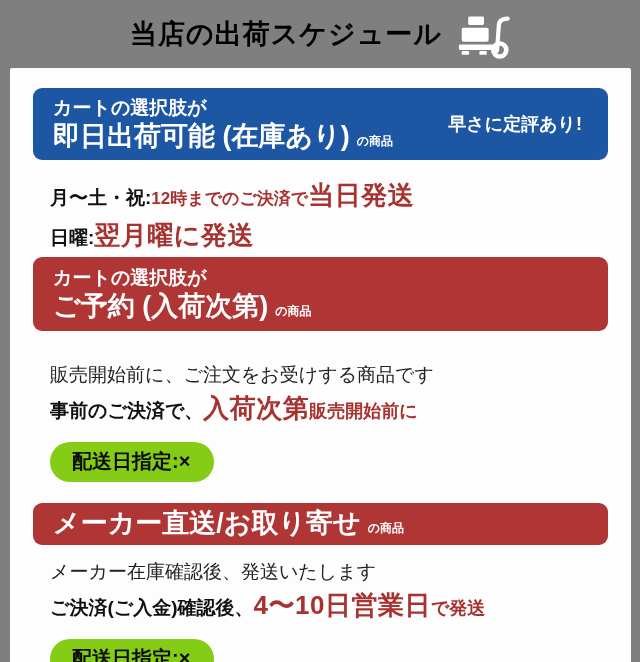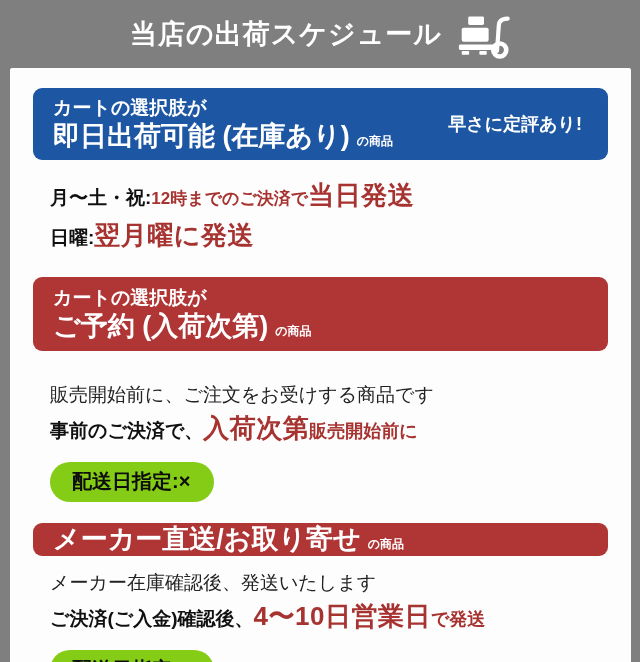--- a/index.html
+++ b/index.html
@@ -8,34 +8,34 @@
     width: 640px; height: 662px;
     background: #7f7f7f;
     font-family: "Liberation Sans", "DejaVu Sans", sans-serif;
     color: #1c1c1c;
     overflow: hidden;
   }
   .frame { width: 640px; height: 662px; display: flex; flex-direction: column; }
 
   
   .header { flex: 0 0 68px; display: flex; align-items: center; justify-content: center; gap: 16px; }
-  .header-title { color: #ffffff; font-size: 27px; font-weight: 700; letter-spacing: 1px; margin: 0; }
+  .header-title { color: #000000; font-size: 27px; font-weight: 700; letter-spacing: 1px; margin: 0; }
   .truck-icon { width: 52px; height: 44px; margin-top: 6px; flex: 0 0 auto; }
 
   
   .panel {
     flex: 1 1 auto; background: #fdfdfd; margin: 0 9px 13px 10px;
     padding: 20px 23px 0 23px; border-radius: 2px;
   }
 
   
   .banner { border-radius: 9px; color: #ffffff; padding: 8px 20px; gap: 24px; }
   .banner-blue { background: #1d57a3; height: 72px; display: flex; align-items: center; justify-content: space-between; }
   .banner-red-tall { background: #b03535; height: 74px; display: flex; align-items: center; }
-  .banner-red-short { background: #b03535; height: 33px; display: flex; align-items: center; }
+  .banner-red-short { background: #b03535; height: 42px; display: flex; align-items: center; }
   .b-line1 { font-size: 19px; font-weight: 700; line-height: 1.3; }
   .b-line2 { line-height: 1.15; white-space: nowrap; }
   .b-big { font-size: 27px; font-weight: 700; }
   .b-small { font-size: 12px; font-weight: 700; margin-left: 7px; text-align: center; }
   .b-badge { font-size: 18px; font-weight: 700; white-space: nowrap; padding-right: 6px; }
 
   
   .section-body { padding: 15px 0 0 17px; }
   .line { line-height: 36px; white-space: nowrap; }
   .lbl { color: #101010; font-weight: 700; font-size: 19px; }
@@ -43,21 +43,21 @@
   .red-mid { color: #a73331; font-size: 17px; font-weight: 600; }
   .red-big { color: #a73331; font-size: 26px; font-weight: 800; letter-spacing: 0.5px; }
   .red-sm { color: #a73331; font-size: 18px; font-weight: 700; }
 
   .pill {
     display: inline-block; background: #84cc16; border-radius: 22px;
     padding: 6px 24px 7px 22px; font-size: 20px; font-weight: 700; color: #0d0d0d;
     margin: 12px 0 0 0;
   }
   .sec { margin-bottom: 0; }
-  .sec-1 .section-body { padding-top: 17px; padding-bottom: 20px; }
+  .sec-1 .section-body { padding-top: 17px; }
   .sec-2 .section-body { padding-top: 28px; padding-bottom: 21px; }
   .sec-3 .section-body { padding-top: 11px; }
 </style>
 </head>
 <body>
 
 <div class="frame">
 
   <div class="header">
     <h1 class="header-title">当店の出荷スケジュール</h1>

